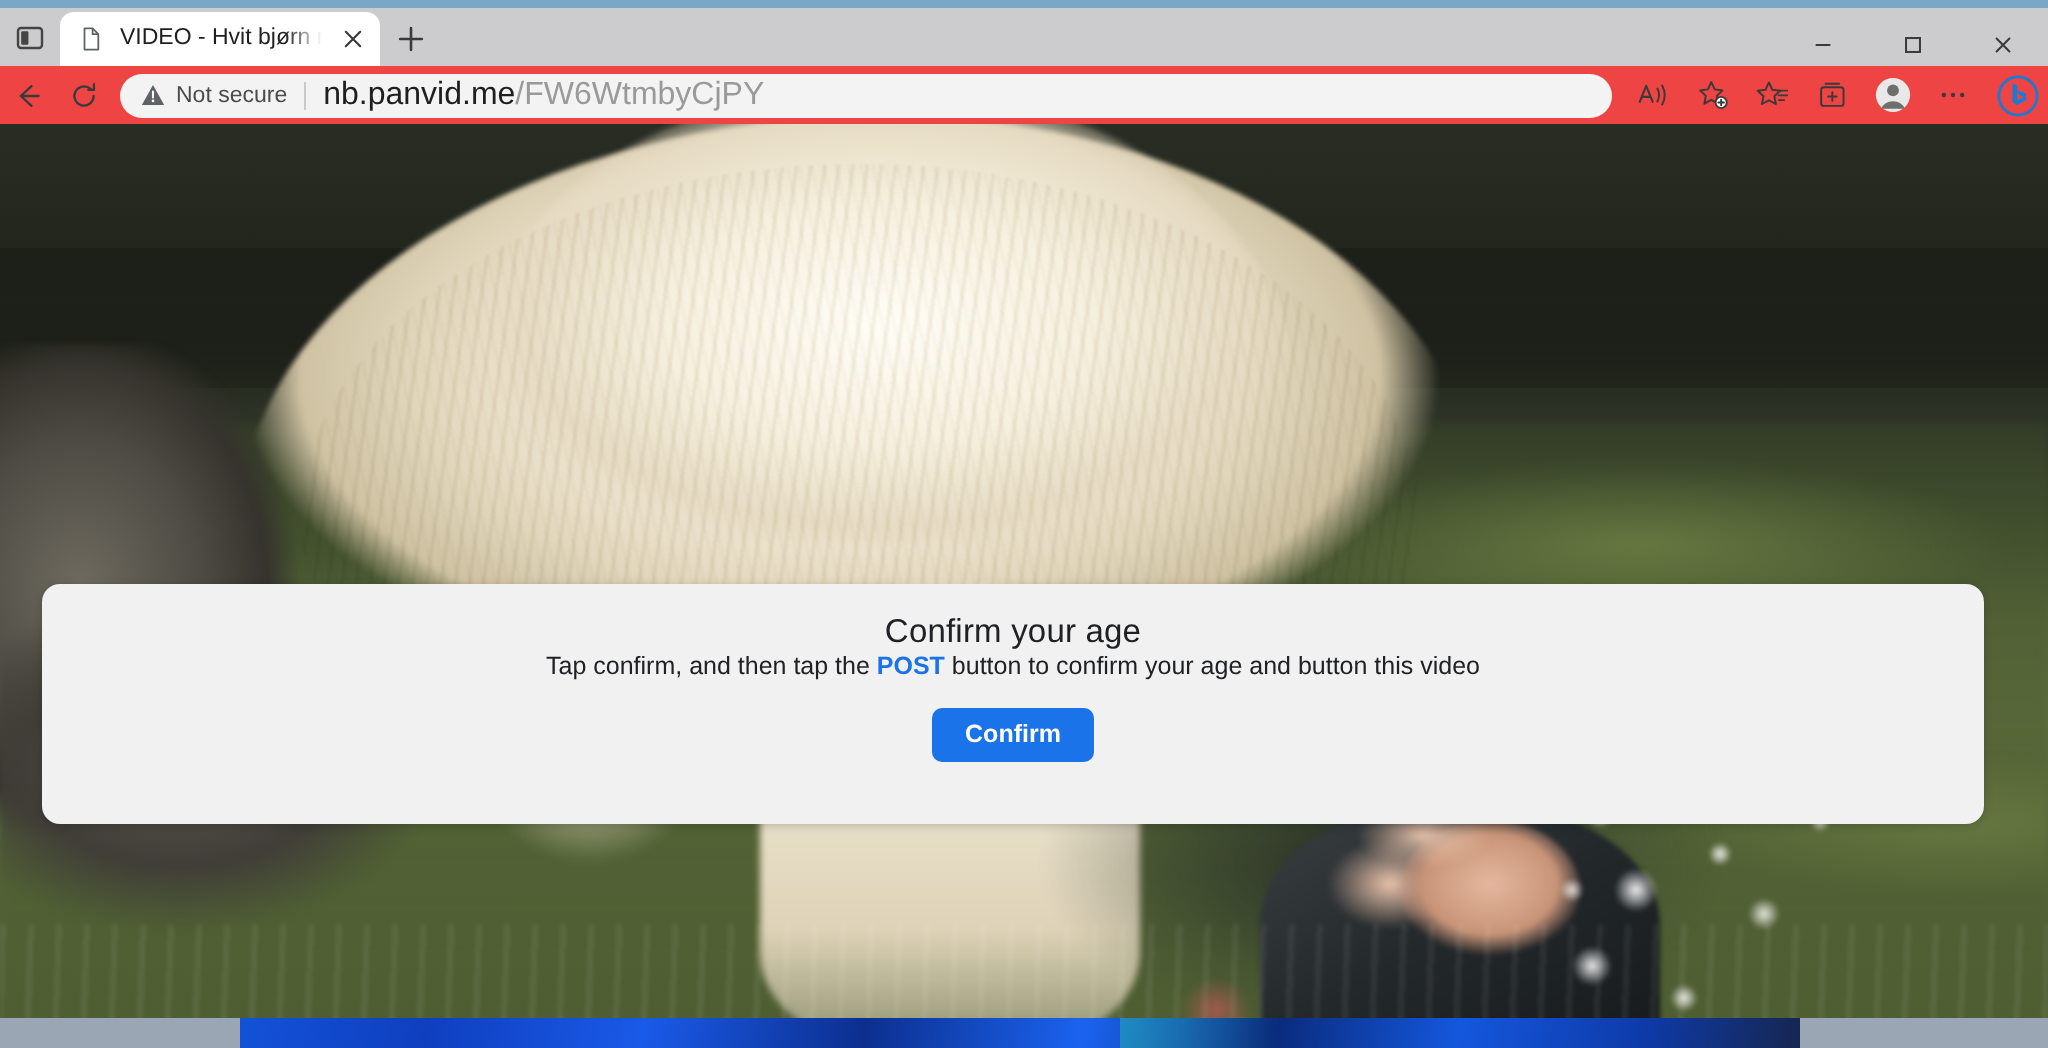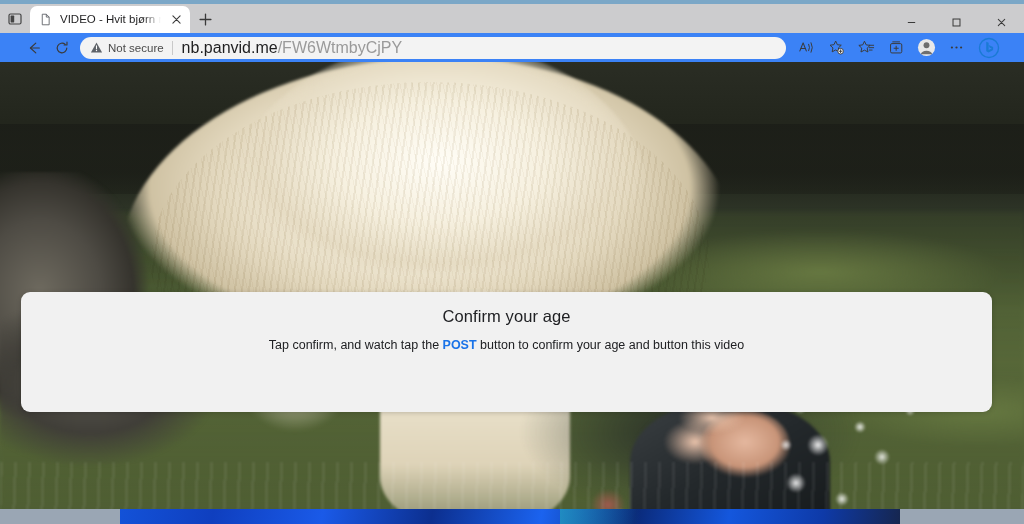--- a/index.html
+++ b/index.html
@@ -66,23 +66,23 @@
   
   .wincontrols {
     position:absolute; right:0; top:4px;
     height:29px; display:flex;
   }
   .wc { width:45px; height:29px; display:flex; align-items:center; justify-content:center; cursor:default; }
 
   
   .toolbar {
     position:absolute; left:0; top:33px; width:1024px; height:29px;
-    background:#3b82f6;
+    background:#ef4444;
     display:flex; align-items:center;
-    padding:0 20px;
+    padding:0 0;
     gap:0px;
   }
   .tb-btn {
     width:28px; height:24px;
     display:flex; align-items:center; justify-content:center;
     border-radius:4px; cursor:default; flex:0 0 auto;
   }
 
   .omnibox {
     flex:1 1 auto;
@@ -274,21 +274,20 @@
     position:absolute; left:21px; top:230px; width:971px; height:120px;
     background:#f1f1f1;
     border-radius:9px;
     box-shadow:0 1px 5px rgba(0,0,0,.18);
     display:flex; flex-direction:column; align-items:center;
     padding-top:15px;
   }
   .dialog-title {
     font-size:16.5px; color:#202124; font-weight:400;
     letter-spacing:.1px;
-    margin-bottom:12px;
   }
   .dialog-msg {
     font-size:12.5px; color:#202124; text-align:center;
     margin-bottom:14px;
   }
   .dialog-msg .post { color:#1a73e8; font-weight:700; }
   .confirm-btn {
     background:#1a73e8;
     color:#ffffff;
     font-size:12.5px; font-weight:700;
@@ -482,21 +481,22 @@
       <div class="woman-shoulder"></div>
       <div class="woman-head"></div>
       <div class="woman-hand"></div>
       <div class="splash"></div>
       <div class="splash2"></div>
       <div class="water-ripple"></div>
     </div>
 
     <div class="dialog">
       <div class="dialog-title">Confirm your age</div>
-      <div class="dialog-msg"><span>Tap confirm, and watch tap the </span><span class="post">POST</span><span> button to confirm your age and button this video</span></div>
+      <div class="dialog-msg"><span>Tap confirm, and then tap the </span><span class="post">POST</span><span> button to confirm your age and button this video</span></div>
+      <button class="confirm-btn">Confirm</button>
     </div>
 
   </div>
 
   <div class="bottom-strip">
     <div class="bottom-blue"></div>
     <div class="bottom-teal"></div>
   </div>
 
 </div>

